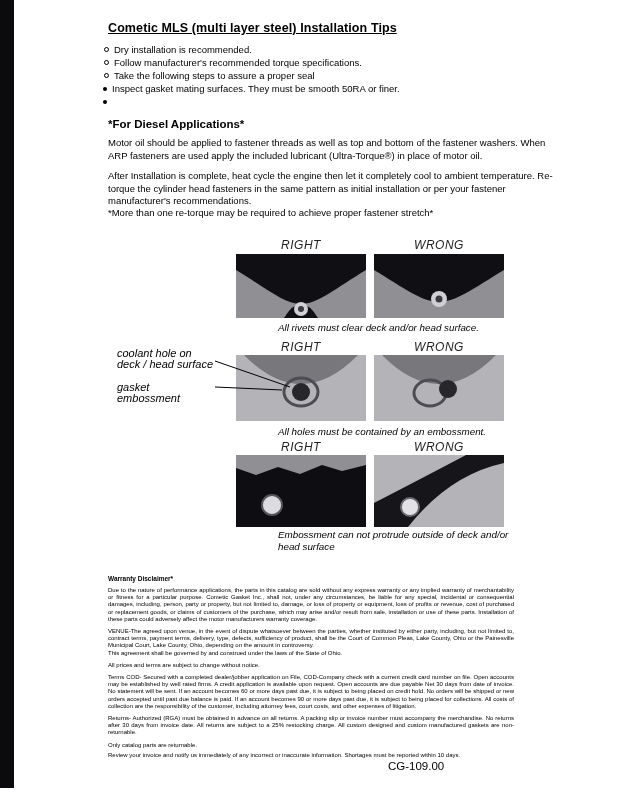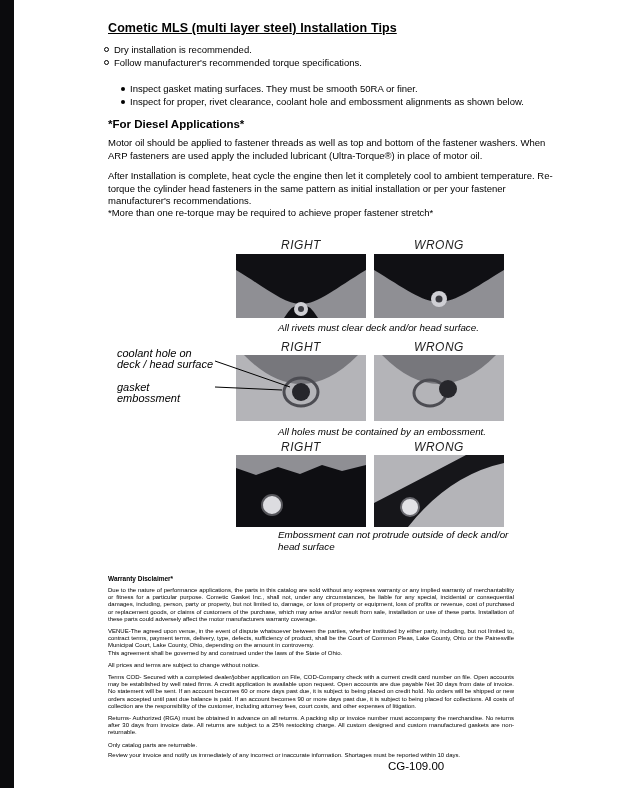--- a/index.html
+++ b/index.html
@@ -21,21 +21,21 @@
     font-size: 12.5px; font-weight: bold;
     text-decoration: underline;
     letter-spacing: 0.1px;
   }
   .tips-list { position: absolute; left: 104px; top: 43px; width: 470px; }
   .bullet-row { display: flex; font-size: 9.5px; line-height: 13px; }
   .bullet-marker {
     width: 5px; height: 5px; border: 1px solid #000; border-radius: 50%;
     margin: 4px 5px 0 0; flex: none;
   }
-  .sub-list { position: absolute; left: 121px; top: 82px; width: 460px; }
+  .sub-list { position: absolute; left: 103px; top: 82px; width: 460px; }
   .sub-row { display: flex; font-size: 9.5px; line-height: 13px; }
   .sub-marker {
     width: 4px; height: 4px; background: #000; border-radius: 50%;
     margin: 4.5px 5px 0 0; flex: none;
   }
   .diesel-heading {
     position: absolute; left: 108px; top: 118px;
     font-size: 11.5px; font-weight: bold;
   }
   .para { position: absolute; left: 108px; width: 455px; font-size: 9.5px; line-height: 12.5px; }
@@ -74,30 +74,33 @@
 
 <div class="tips-list">
   <div class="bullet-row">
     <span class="bullet-marker"></span>
     <span>Dry installation is recommended.</span>
   </div>
   <div class="bullet-row">
     <span class="bullet-marker"></span>
     <span>Follow manufacturer's recommended torque specifications.</span>
   </div>
+  <div class="bullet-row">
+    <span class="bullet-marker"></span>
+    <span>Take the following steps to assure a proper seal</span>
+  </div>
 </div>
 
 <div class="sub-list">
   <div class="sub-row">
     <span class="sub-marker"></span>
     <span>Inspect gasket mating surfaces.  They must be smooth 50RA or finer.</span>
   </div>
   <div class="sub-row">
     <span class="sub-marker"></span>
-    <span>Inspect for proper, rivet clearance, coolant hole and embossment alignments as shown below.</span>
   </div>
 </div>
 
 <h2 class="diesel-heading">*For Diesel Applications*</h2>
 <p class="para para-1">Motor oil should be applied to fastener threads as well as top and bottom of the fastener washers. When ARP fasteners are used apply the included lubricant (Ultra-Torque®) in place of motor oil.</p>
 <p class="para para-2">After Installation is complete, heat cycle the engine then let it completely cool to ambient temperature. Re-torque the cylinder head fasteners in the same pattern as initial installation or per your fastener manufacturer's recommendations.</p>
 <p class="retorque-note">*More than one re-torque may be required to achieve proper fastener stretch*</p>
 
 <div class="diagrams">
 

